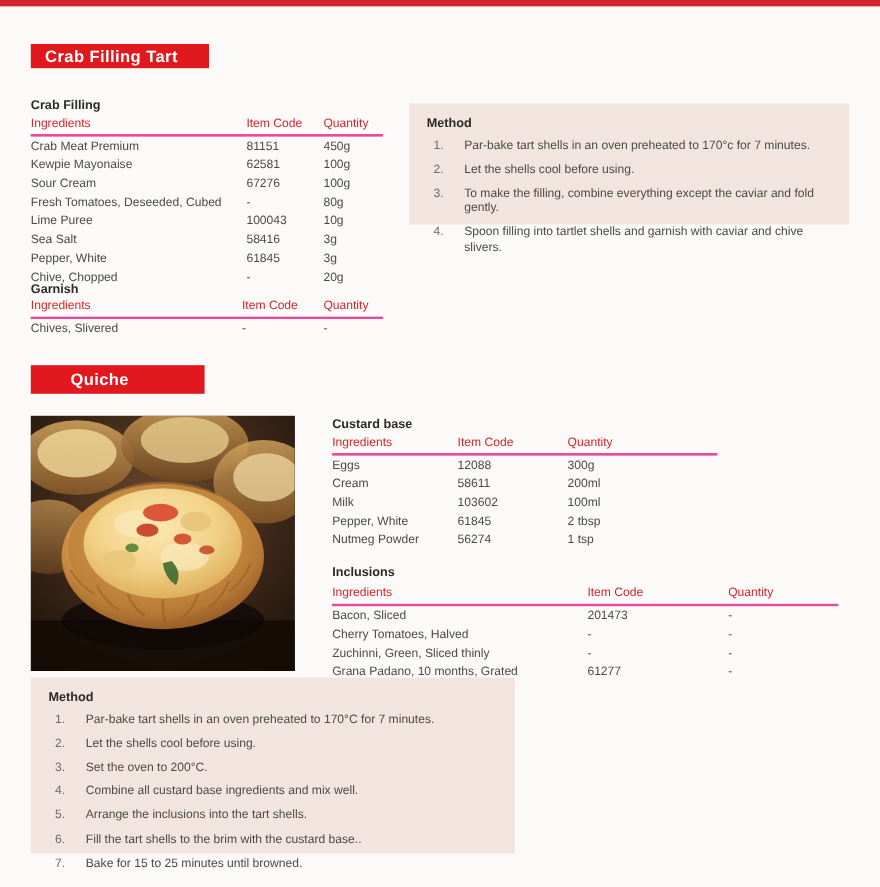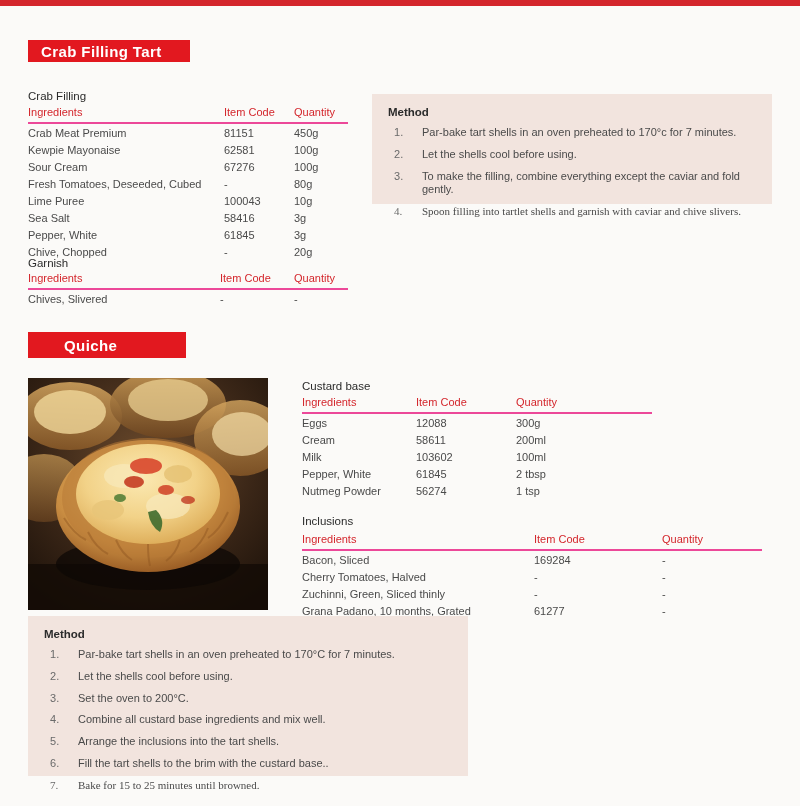--- a/index.html
+++ b/index.html
@@ -55,21 +55,21 @@
     left: 28px;
     top: 326px;
     width: 158px;
     height: 26px;
     padding-left: 36px;
   }
   
   .sub-title {
     position: absolute;
     font-size: 11.5px;
-    font-weight: normal;
+    font-weight: bold;
     color: #2b2b2b;
   }
   .tbl {
     position: absolute;
     font-size: 11px;
     color: #3a3a3a;
   }
   .tbl table {
     border-collapse: collapse;
     width: 100%;
@@ -109,21 +109,21 @@
   }
   .method-panel li {
     counter-increment: step;
     position: relative;
     padding-left: 34px;
     font-size: 11px;
     color: #4a4a4a;
     margin-bottom: 8px;
     line-height: 1.25;
   }
-  .method-panel li:last-child { margin-bottom: 0; font-family: Liberation Serif, serif; }
+  .method-panel li:last-child { margin-bottom: 0; }
   .method-panel li::before {
     content: counter(step) ".";
     position: absolute;
     left: 6px;
     top: 0;
     color: #6a6a6a;
     font-size: 11px;
   }
   
   .photo {
@@ -366,21 +366,21 @@
         <thead>
           <tr>
             <th style="width:232px;">Ingredients</th>
             <th style="width:128px;">Item Code</th>
             <th>Quantity</th>
           </tr>
         </thead>
         <tbody>
           <tr>
             <td>Bacon, Sliced</td>
-            <td>169284</td>
+            <td>201473</td>
             <td>-</td>
           </tr>
           <tr>
             <td>Cherry Tomatoes, Halved</td>
             <td>-</td>
             <td>-</td>
           </tr>
           <tr>
             <td>Zuchinni, Green, Sliced thinly</td>
             <td>-</td>

